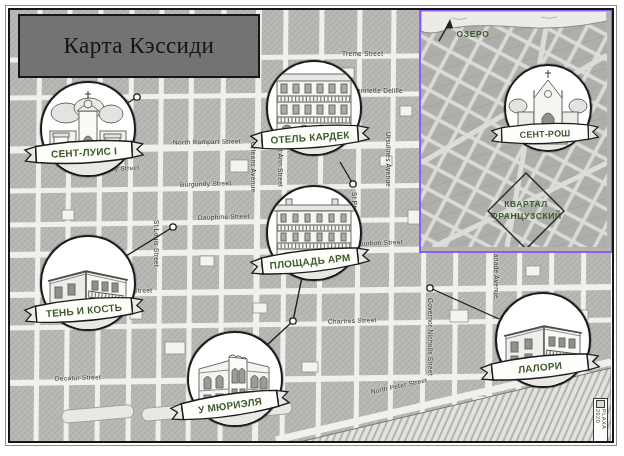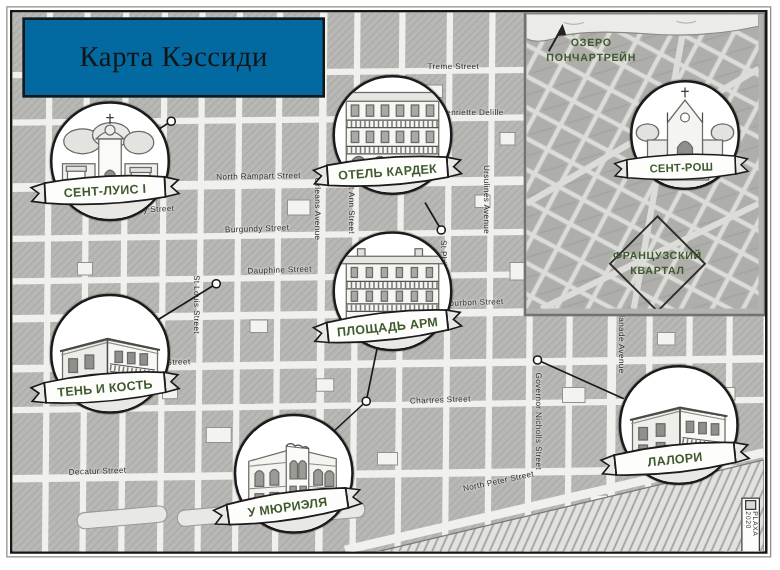--- a/index.html
+++ b/index.html
@@ -4,36 +4,36 @@
 <style>
   html,body{margin:0;padding:0;background:#ffffff;}
   .page{position:relative;width:624px;height:456px;background:var(--paper,#fff);overflow:hidden;
         font-family:"Liberation Sans",sans-serif;}
   .frame{position:absolute;left:8px;top:8px;right:10px;bottom:13px;border:2.5px solid #161614;
          outline:1px solid #8d8d89;outline-offset:2px;background:#fff;overflow:hidden;}
   .canvas{position:absolute;inset:0;}
   .basemap{position:absolute;left:0;top:0;}
 
   
-  .title-box{position:absolute;left:8px;top:4px;width:238px;height:60px;background:#0369a1;
+  .title-box{position:absolute;left:8px;top:4px;width:238px;height:60px;background:#737373;
              border:2px solid #161614;display:flex;flex-direction:column;justify-content:center;
              align-items:center;z-index:40;}
   .title-box div{font-family:"Liberation Serif","DejaVu Serif",serif;font-size:23px;line-height:28px;
              color:#141414;letter-spacing:.5px;}
 
   
   .street-label{position:absolute;font-size:6.5px;color:#2e2e2c;letter-spacing:.3px;white-space:nowrap;
              text-shadow:0 0 2px #eFeFec,0 0 2px #efefec;z-index:5;}
   .street-label.v{transform:rotate(90deg);transform-origin:0 0;}
 
   
   .leaders{position:absolute;left:0;top:0;z-index:10;pointer-events:none;}
 
   
-  .inset{position:absolute;top:-1px;right:-1px;width:190px;height:240px;border:2px solid #737373;
+  .inset{position:absolute;top:-1px;right:-1px;width:190px;height:240px;border:2px solid #8b5cf6;
          background:#b3b3af;overflow:hidden;z-index:20;margin-left:44px;}
   .inset-label{position:absolute;text-align:center;font-weight:bold;font-size:8.5px;line-height:12px;
          color:var(--accent-green,#3f5a2d);letter-spacing:.6px;z-index:3;}
   .lake-label{left:0;top:17px;width:104px;}
   .district-label{left:48px;top:187px;width:114px;}
 
   
   .vignette{position:absolute;z-index:30;}
   .v-circle{position:absolute;left:0;top:0;border-radius:50%;background:#fff;border:2.2px solid #1b1b1b;
             overflow:hidden;box-shadow:0 0 0 1px rgba(0,0,0,.18);}
@@ -192,25 +192,24 @@
        <path d="M0,0 H186 V10 Q140,20 96,16 Q40,12 22,20 Q8,24 0,20 Z" fill="#ebebe7" stroke="#8a8a86" stroke-width="1"></path>
        <path d="M30,7 q8,3 16,0 M120,6 q8,3 16,0" fill="none" stroke="#b5b5b1" stroke-width="1"></path>
        <polygon points="105,162 143,200 105,238 67,200" fill="none" stroke="#2e2e2c" stroke-width="1.5"></polygon>
        <g>
          <line x1="18" y1="30" x2="28" y2="12" stroke="#222220" stroke-width="1.5"></line>
          <polygon points="29,8 24,18 32,17" fill="#222220"></polygon>
        </g>
      </svg>
      <div class="inset-label lake-label">
        <div>ОЗЕРО</div>
-       <div>ПОНЧАРТРЕЙН</div>
      </div>
      <div class="inset-label district-label">
+       <div>КВАРТАЛ</div>
        <div>ФРАНЦУЗСКИЙ</div>
-       <div>КВАРТАЛ</div>
      </div>
    </div>
 
    <div class="vignette" style="left:30px;top:71px">
      <div class="v-circle c92">
        <svg width="92" height="92">
          <rect x="0" y="68" width="92" height="24" fill="#e8e8e4"></rect>
          <g stroke="#6a6a66" stroke-width="1" fill="none">
            <ellipse cx="24" cy="30" rx="15" ry="10" fill="#e3e3df"></ellipse>
            <ellipse cx="47" cy="25" rx="15" ry="10" fill="#e9e9e5"></ellipse>

